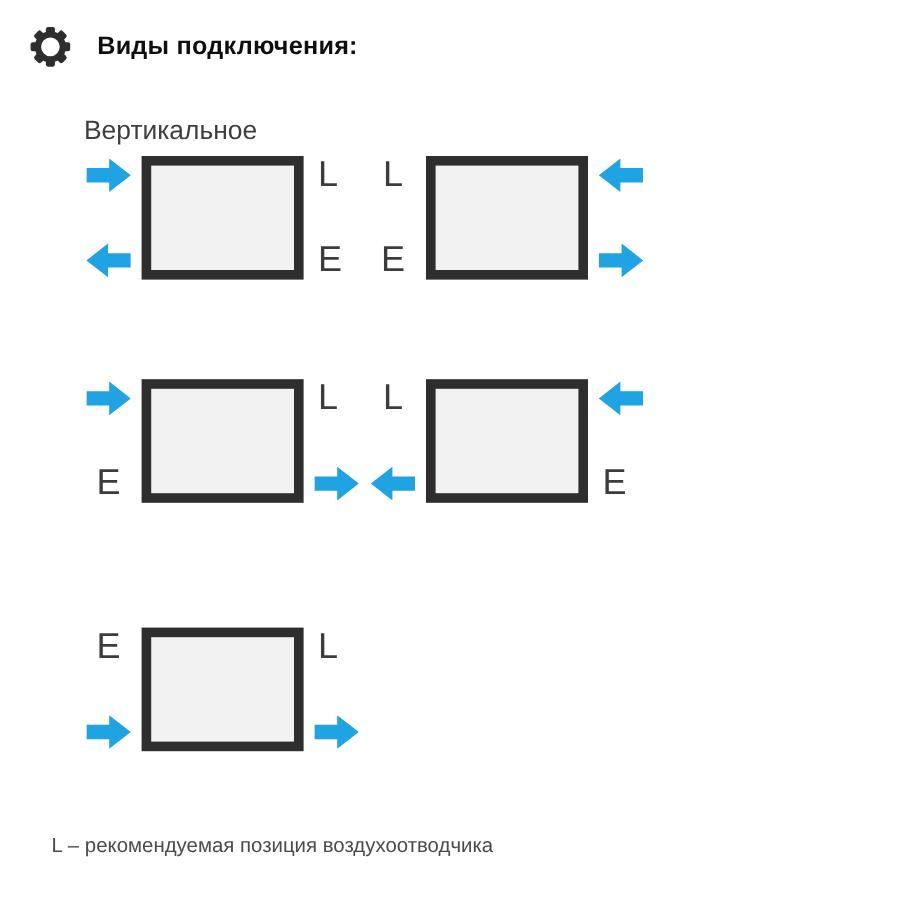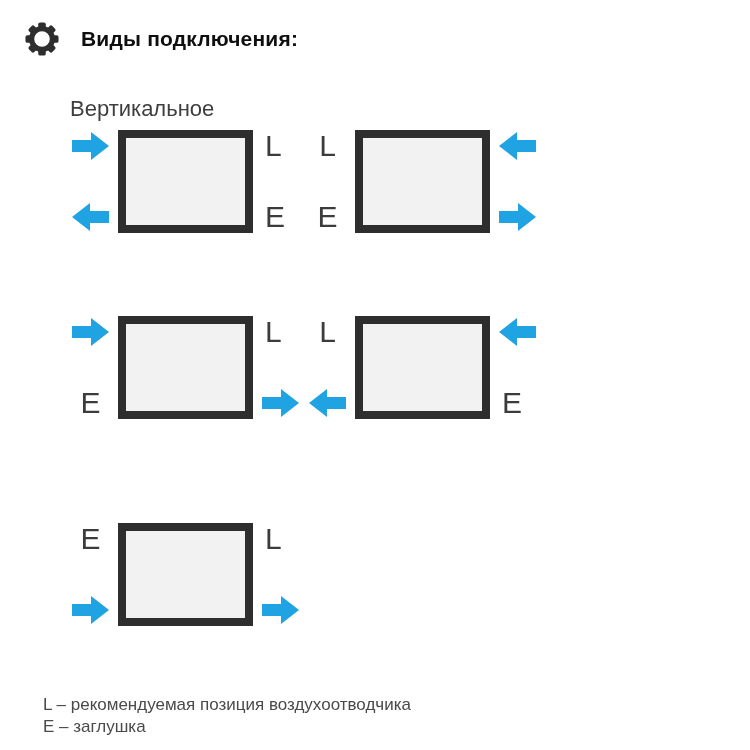--- a/index.html
+++ b/index.html
@@ -192,16 +192,15 @@
               </svg>
           </span>
         </div>
       </div>
 
     </div>
   </div>
 
   <div class="legend">
     <div>L – рекомендуемая позиция воздухоотводчика</div>
-    <div>E – заглушка</div>
   </div>
 
 </div>
 
 </body></html>

